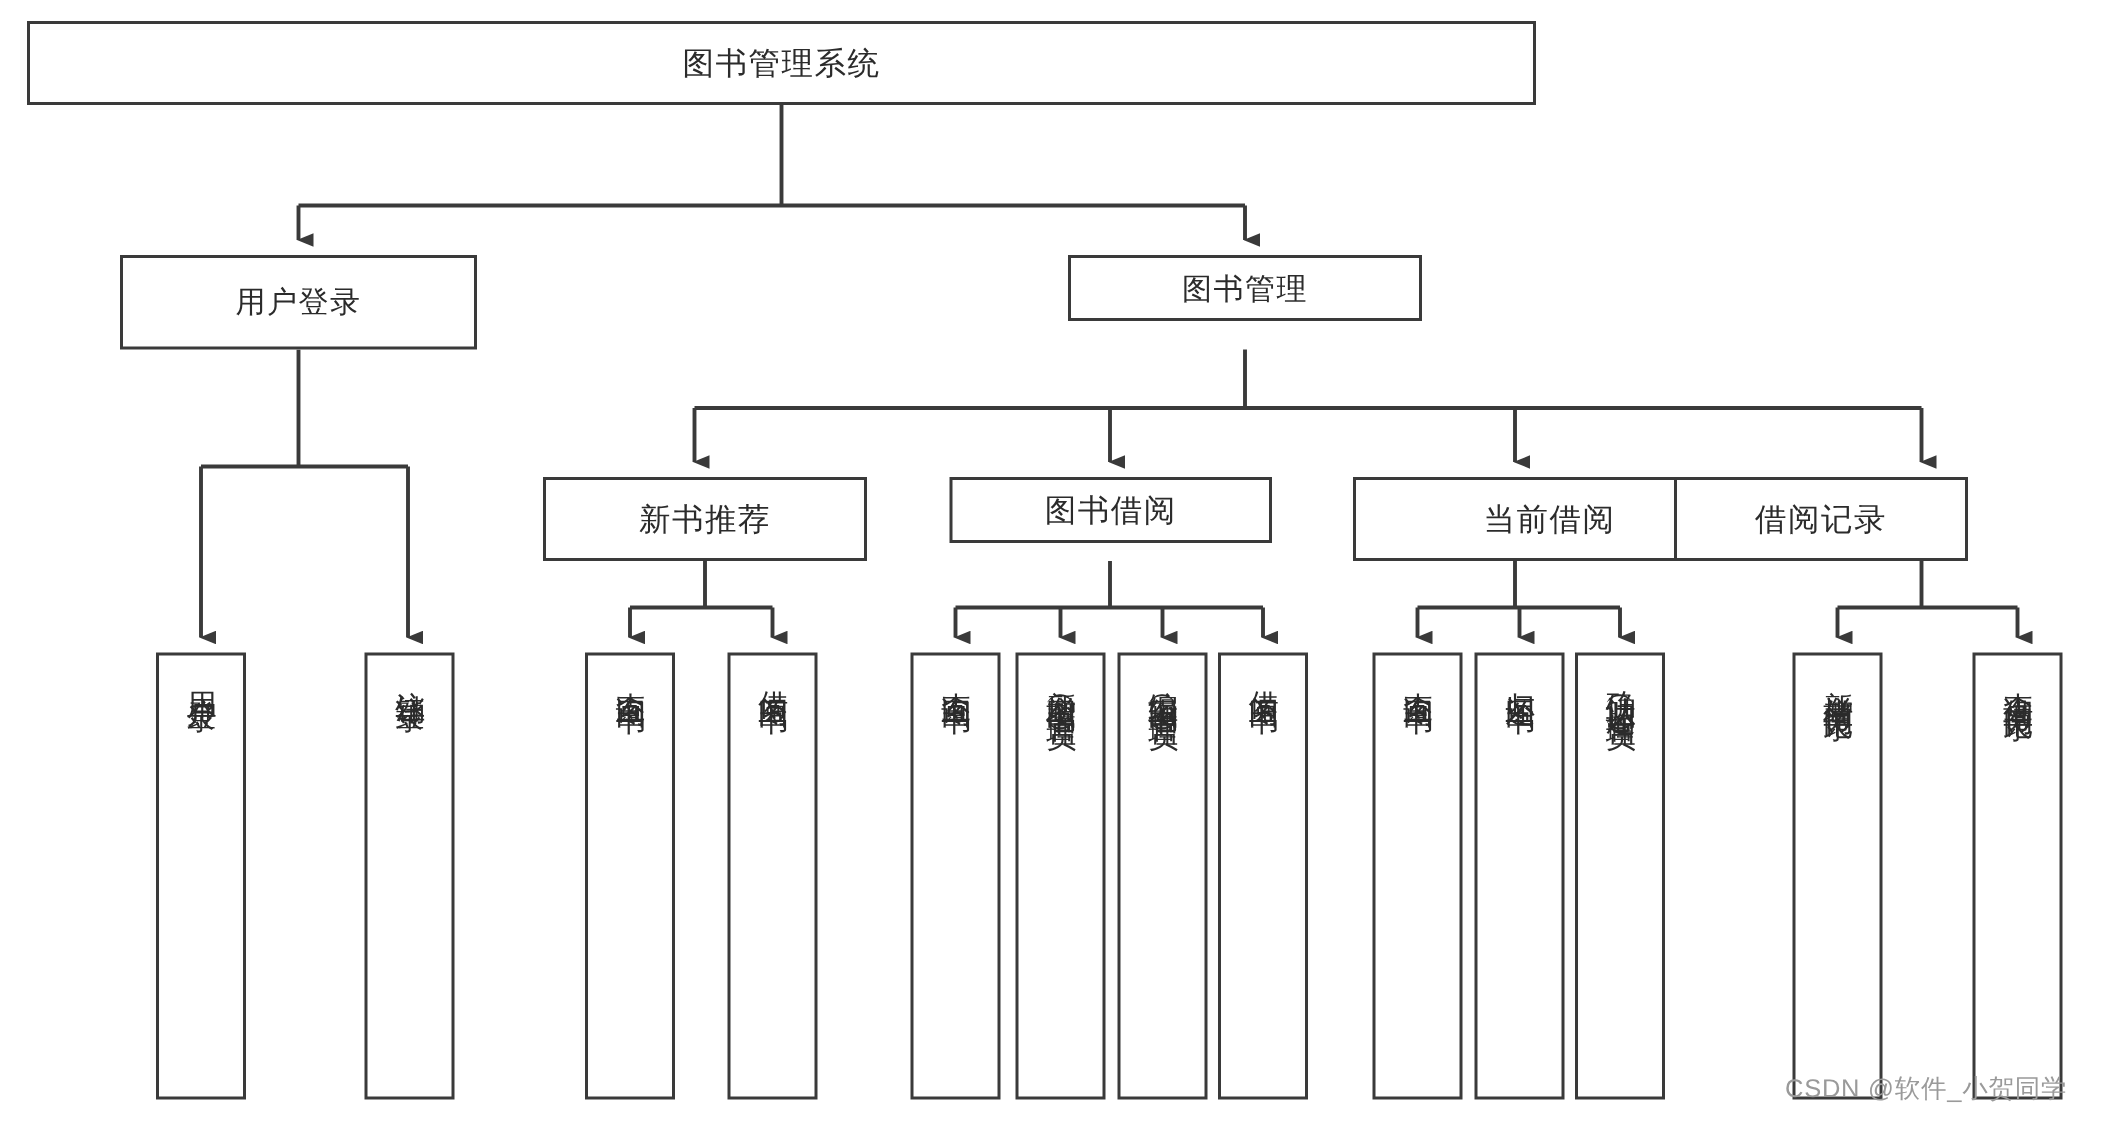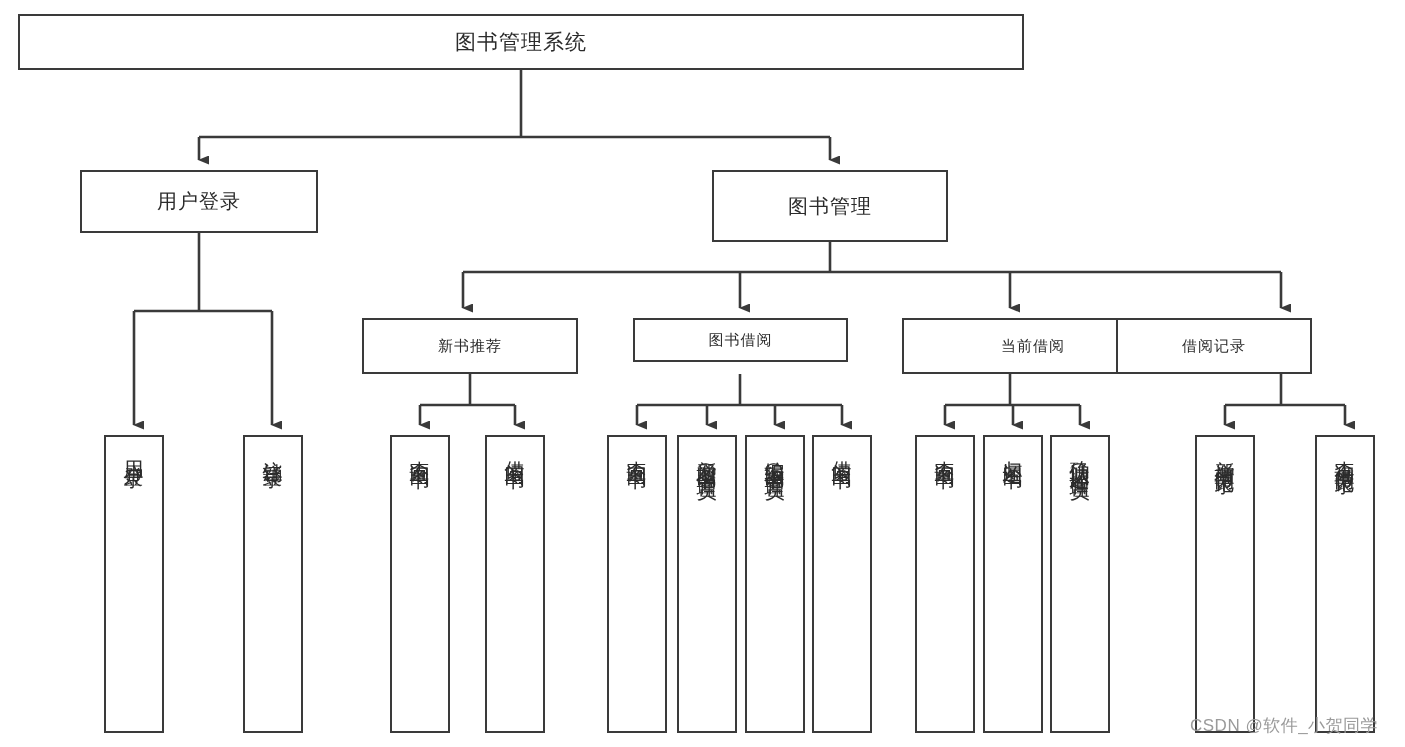--- a/index.html
+++ b/index.html
@@ -35,21 +35,21 @@
     justify-content: center;
     color: #2b2b2b;
   }
   .node.root {
     font-size: 21px;
   }
   .node.level1 {
     font-size: 20px;
   }
   .node.level2 {
-    font-size: 15px;
+    font-size: 21px;
   }
   .node.leaf {
     font-size: 20px;
     padding: 8px 0;
     align-items: flex-start;
   }
   .vtext {
     writing-mode: vertical-rl;
     text-orientation: upright;
     letter-spacing: 3px;
@@ -125,21 +125,21 @@
     </g>
   </svg>
 
   <div class="node root" style="left: 18px; top: 14px; width: 1006px; height: 56px; text-align: right;">
     <span class="htext">图书管理系统</span>
   </div>
 
   <div class="node level1" style="left: 80px; top: 170px; width: 238px; height: 63px;">
     <span class="htext">用户登录</span>
   </div>
-  <div class="node level1" style="left: 712px; top: 170px; width: 236px; height: 72px;">
+  <div class="node level1" style="left: 712px; top: 170px; width: 236px; height: 44px;">
     <span class="htext">图书管理</span>
   </div>
 
   <div class="node level2" style="left: 362px; top: 318px; width: 216px; height: 56px;">
     <span class="htext">新书推荐</span>
   </div>
   <div class="node level2" style="left: 633px; top: 318px; width: 215px; height: 44px;">
     <span class="htext">图书借阅</span>
   </div>
   <div class="node level2" style="left: 902px; top: 318px; width: 216px; height: 56px; padding-left: 46px;">

